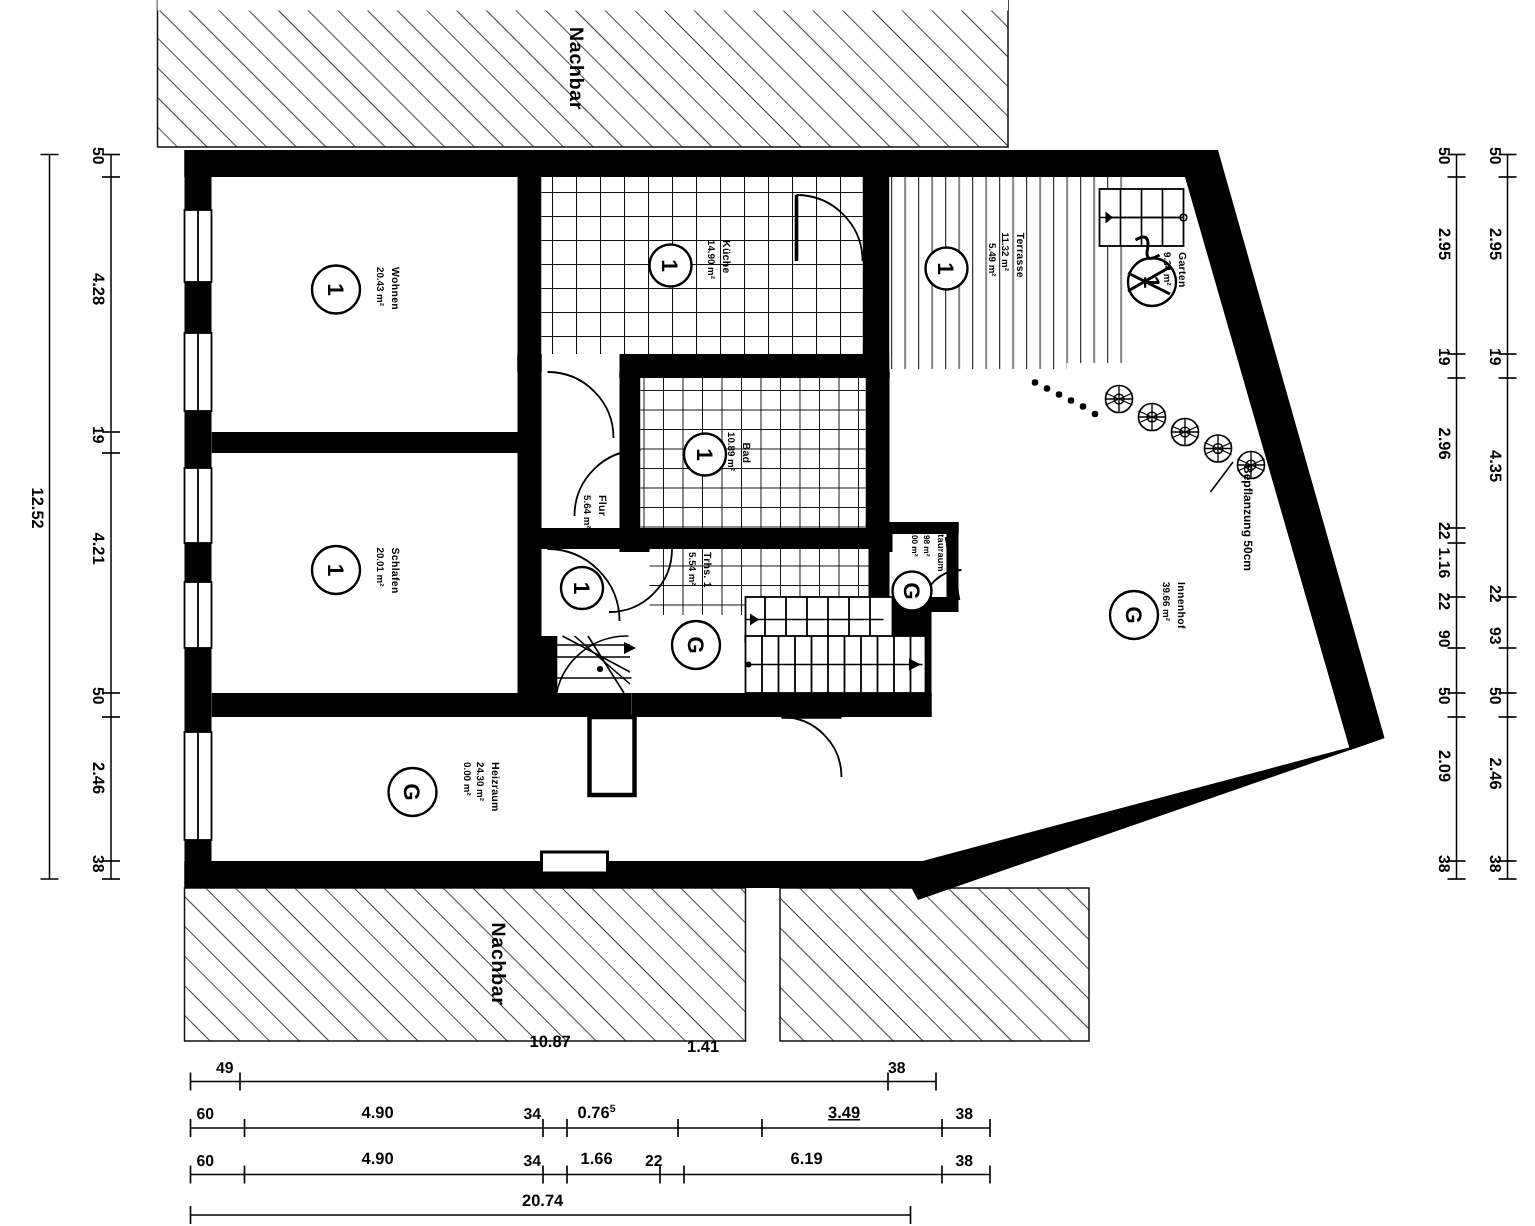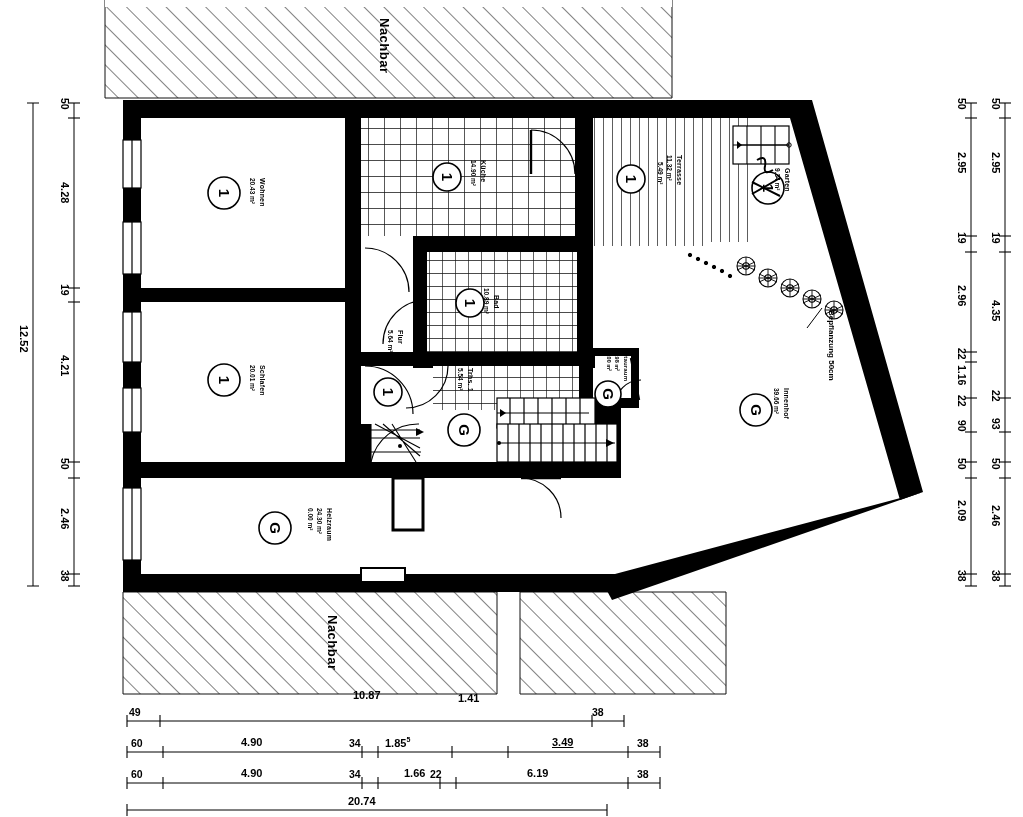--- a/index.html
+++ b/index.html
@@ -434,33 +434,33 @@
 <div class="lbl dimsm rot90" style="left:1002px;top:98px;">50</div>
 <div class="lbl dimtxt rot90" style="left:1002px;top:152px;">2.95</div>
 <div class="lbl dimsm rot90" style="left:1002px;top:232px;">19</div>
 <div class="lbl dimtxt rot90" style="left:1002px;top:300px;">4.35</div>
 <div class="lbl dimsm rot90" style="left:1002px;top:390px;">22</div>
 <div class="lbl dimsm rot90" style="left:1002px;top:418px;">93</div>
 <div class="lbl dimsm rot90" style="left:1002px;top:458px;">50</div>
 <div class="lbl dimtxt rot90" style="left:1002px;top:505px;">2.46</div>
 <div class="lbl dimsm rot90" style="left:1002px;top:570px;">38</div>
 
-<div class="lbl dimsm" style="left:129px;top:706px;">49</div>
+<div class="lbl dimsm" style="left:144px;top:706px;">49</div>
 <div class="lbl dimtxt" style="left:353px;top:689px;">10.87</div>
 <div class="lbl dimsm" style="left:592px;top:706px;">38</div>
 
 <div class="lbl dimsm" style="left:131px;top:737px;">60</div>
 <div class="lbl dimtxt" style="left:241px;top:736px;">4.90</div>
 <div class="lbl dimsm" style="left:349px;top:737px;">34</div>
-<div class="lbl dimtxt" style="left:385px;top:736px;"><span>1.85</span><span class="sup">5</span></div>
+<div class="lbl dimtxt" style="left:385px;top:736px;"><span>0.76</span><span class="sup">5</span></div>
 <div class="lbl dimtxt" style="left:458px;top:692px;">1.41</div>
 <div class="lbl dimtxt" style="left:552px;top:736px;text-decoration:underline;">3.49</div>
 <div class="lbl dimsm" style="left:637px;top:737px;">38</div>
 
 <div class="lbl dimsm" style="left:131px;top:768px;">60</div>
 <div class="lbl dimtxt" style="left:241px;top:767px;">4.90</div>
 <div class="lbl dimsm" style="left:349px;top:768px;">34</div>
-<div class="lbl dimtxt" style="left:387px;top:767px;margin-left:17px;">1.66</div>
+<div class="lbl dimtxt" style="left:387px;top:767px;">1.66</div>
 <div class="lbl dimsm" style="left:430px;top:768px;">22</div>
 <div class="lbl dimtxt" style="left:527px;top:767px;">6.19</div>
 <div class="lbl dimsm" style="left:637px;top:768px;">38</div>
 
 <div class="lbl dimtxt" style="left:348px;top:795px;">20.74</div>
 
 </body></html>

